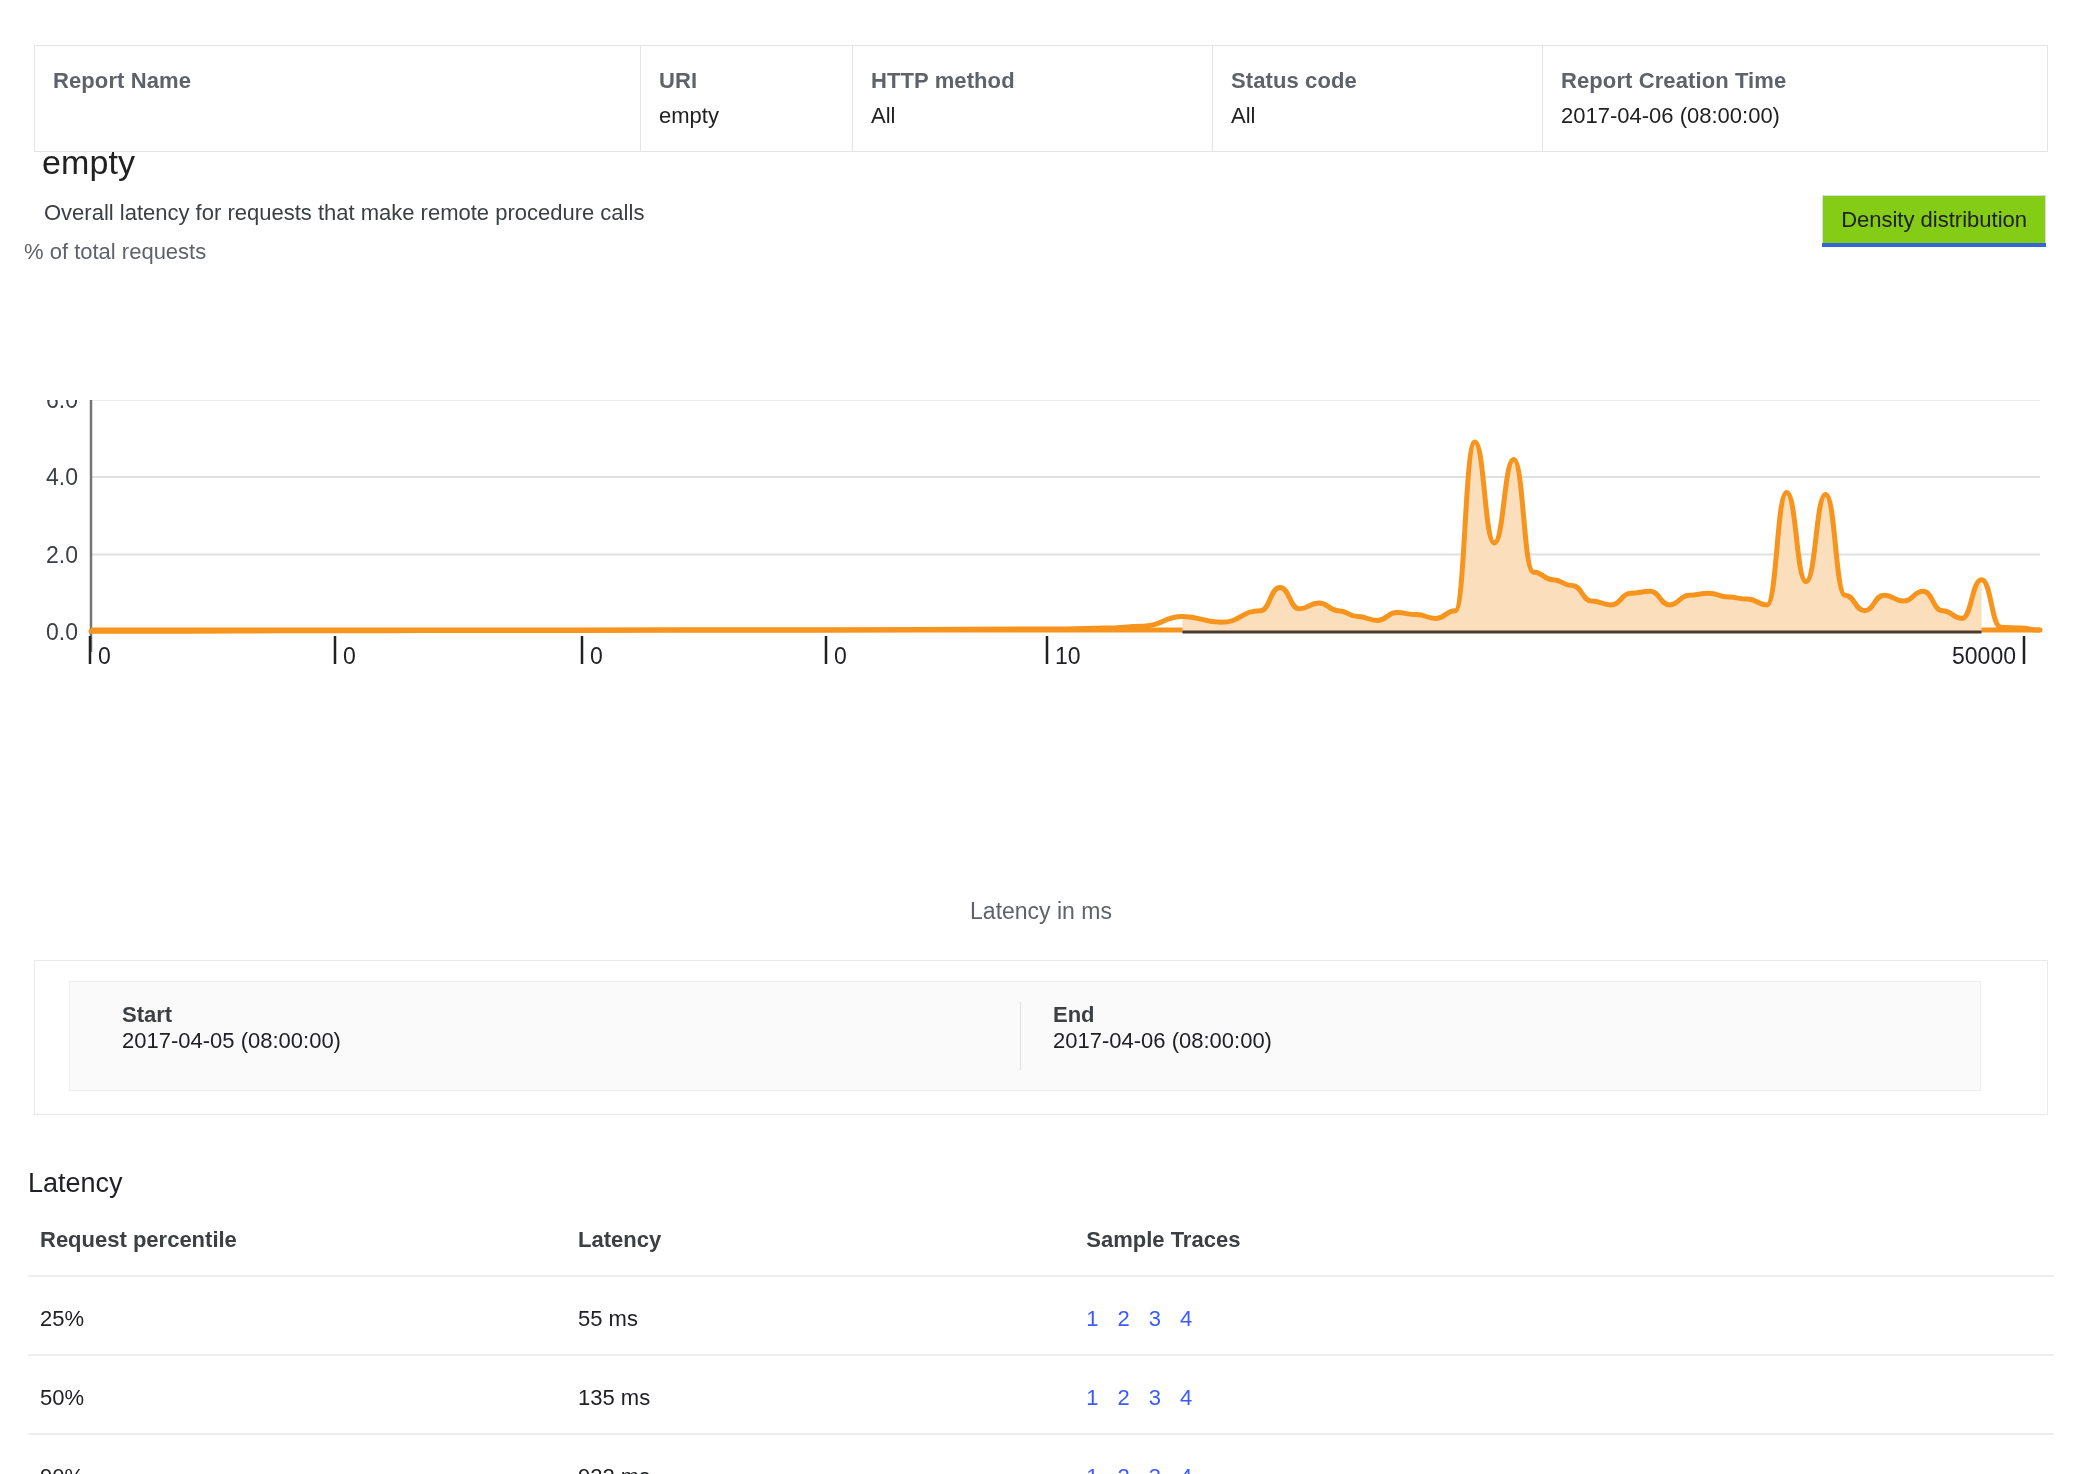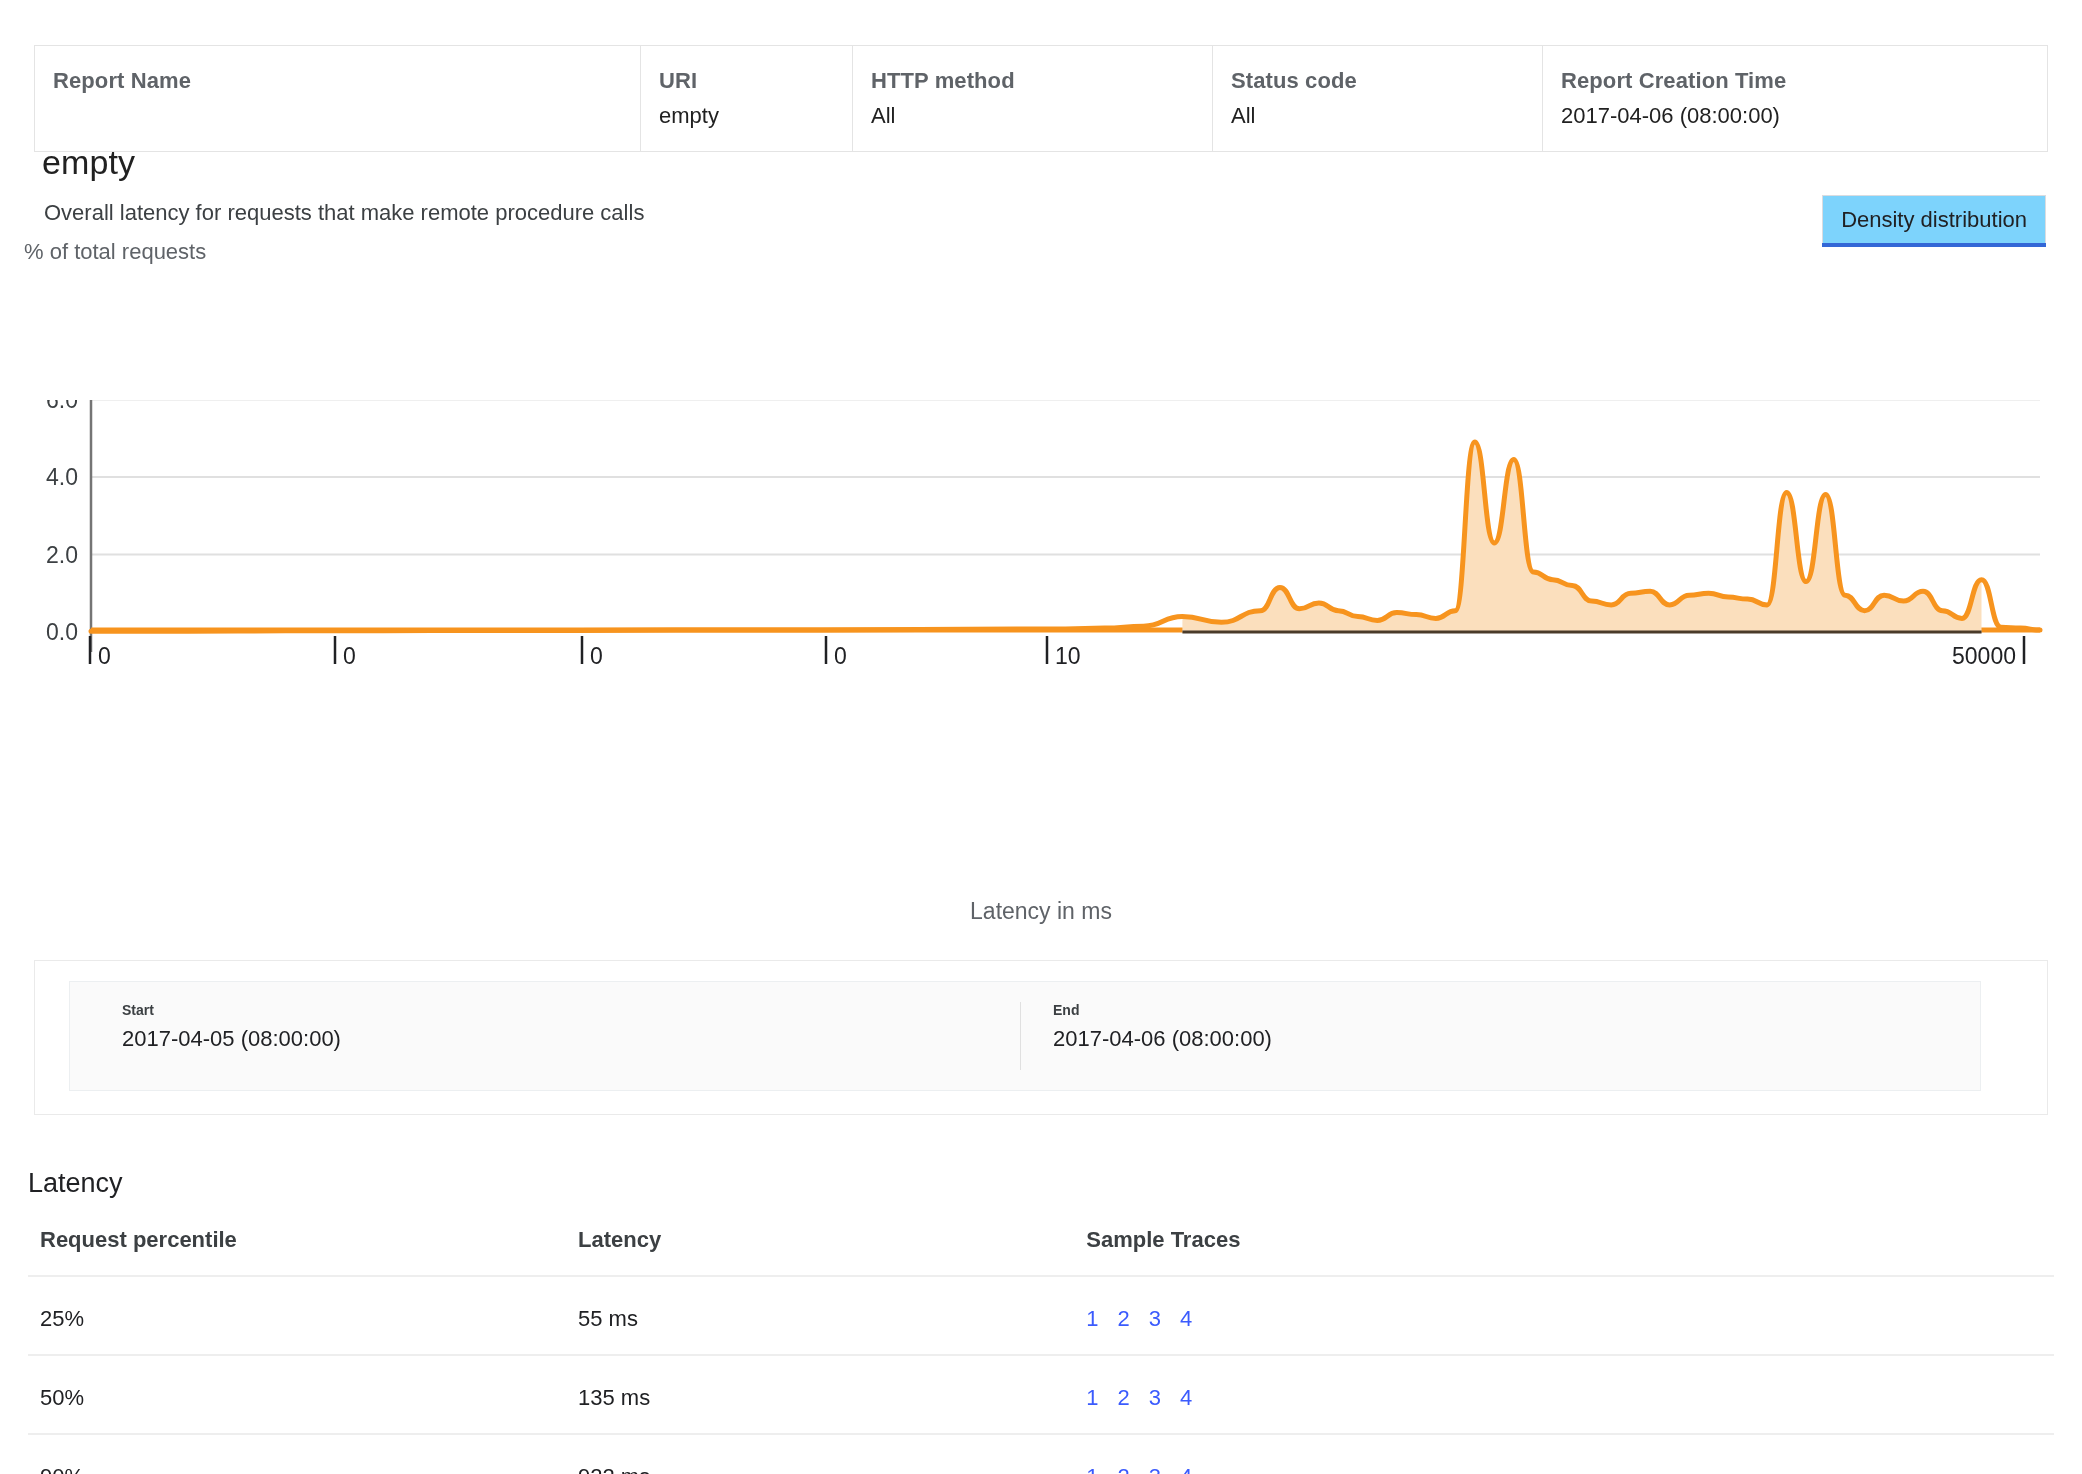--- a/index.html
+++ b/index.html
@@ -96,21 +96,21 @@
   .toggle-group {
     position: absolute;
     right: 36px;
     top: 195px;
     display: flex;
     align-items: stretch;
   }
   .toggle-btn {
     box-sizing: border-box;
     border: 1px solid #dadce0;
-    background: #7dd3fc;
+    background: #84cc16;
     font-family: "Liberation Sans", sans-serif;
     font-size: 22px;
     color: #5f6368;
     padding: 10px 18px 12px 18px;
     cursor: pointer;
     position: relative;
     white-space: nowrap;
     line-height: 1.25;
   }
   .toggle-btn + .toggle-btn {
@@ -180,24 +180,23 @@
     padding-left: 52px;
     height: 68px;
   }
   .range-cell.start { width: 950px; }
   .range-cell.end {
     width: 900px;
     border-left: 1px solid #e0e0e0;
     padding-left: 32px;
   }
   .range-head {
-    font-size: 14px;
+    font-size: 22px;
     font-weight: bold;
     color: #3c4043;
-    margin-bottom: 8px;
   }
   .range-val {
     font-size: 22px;
     color: #202124;
   }
 
   
   .section-title {
     position: absolute;
     left: 28px;

